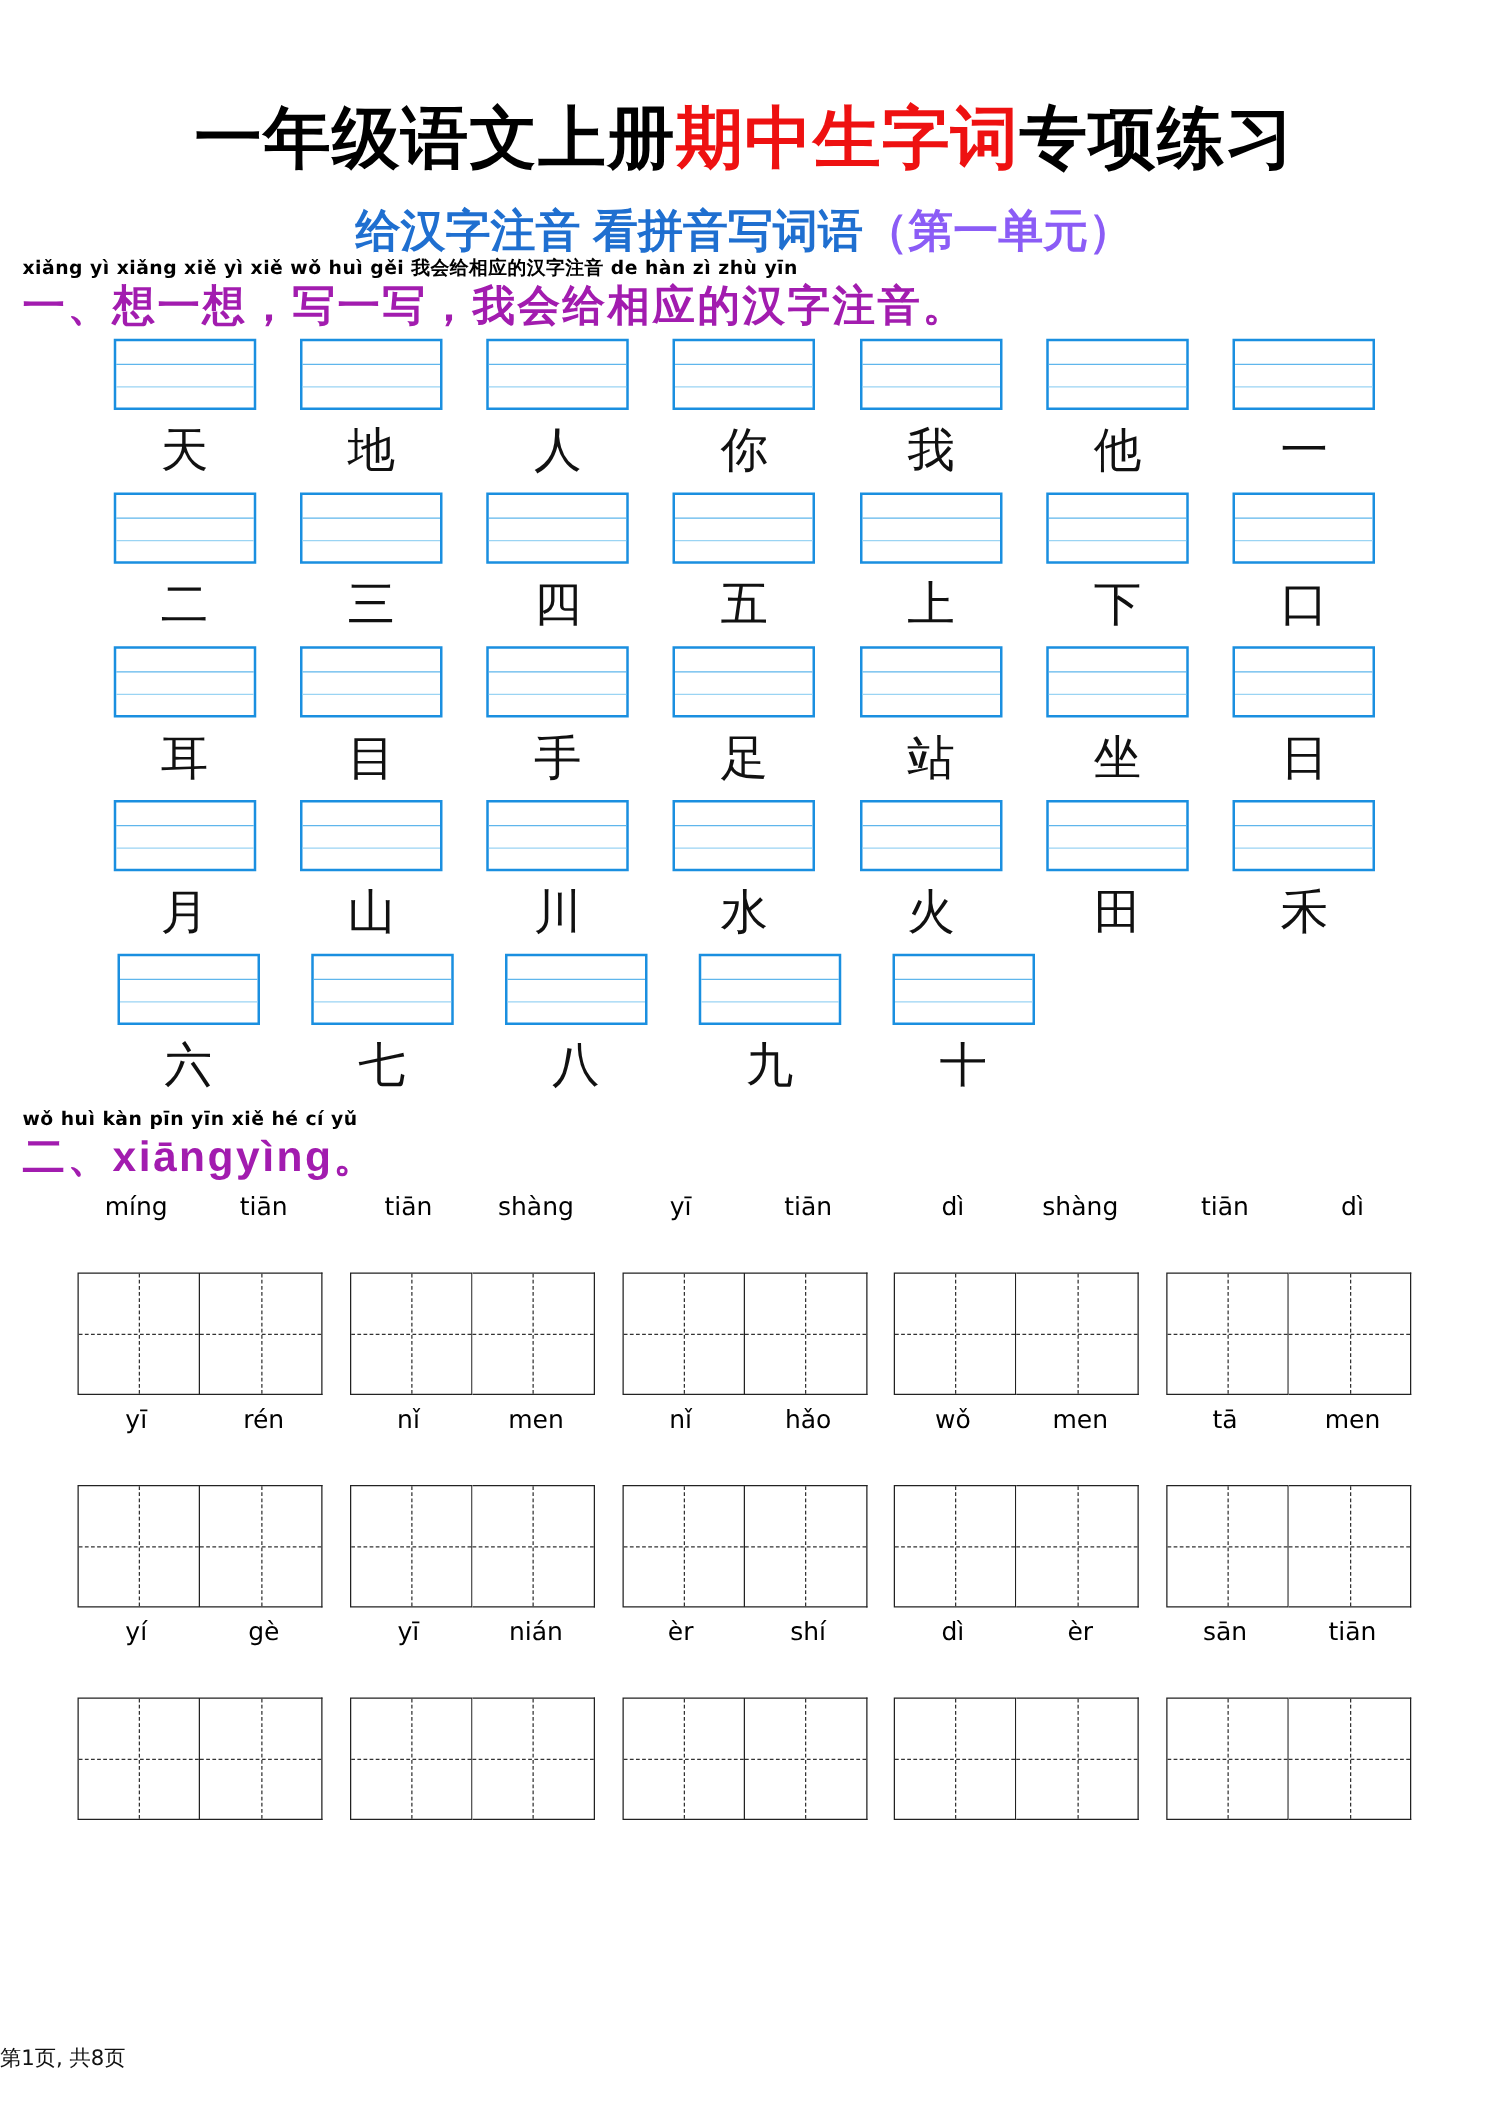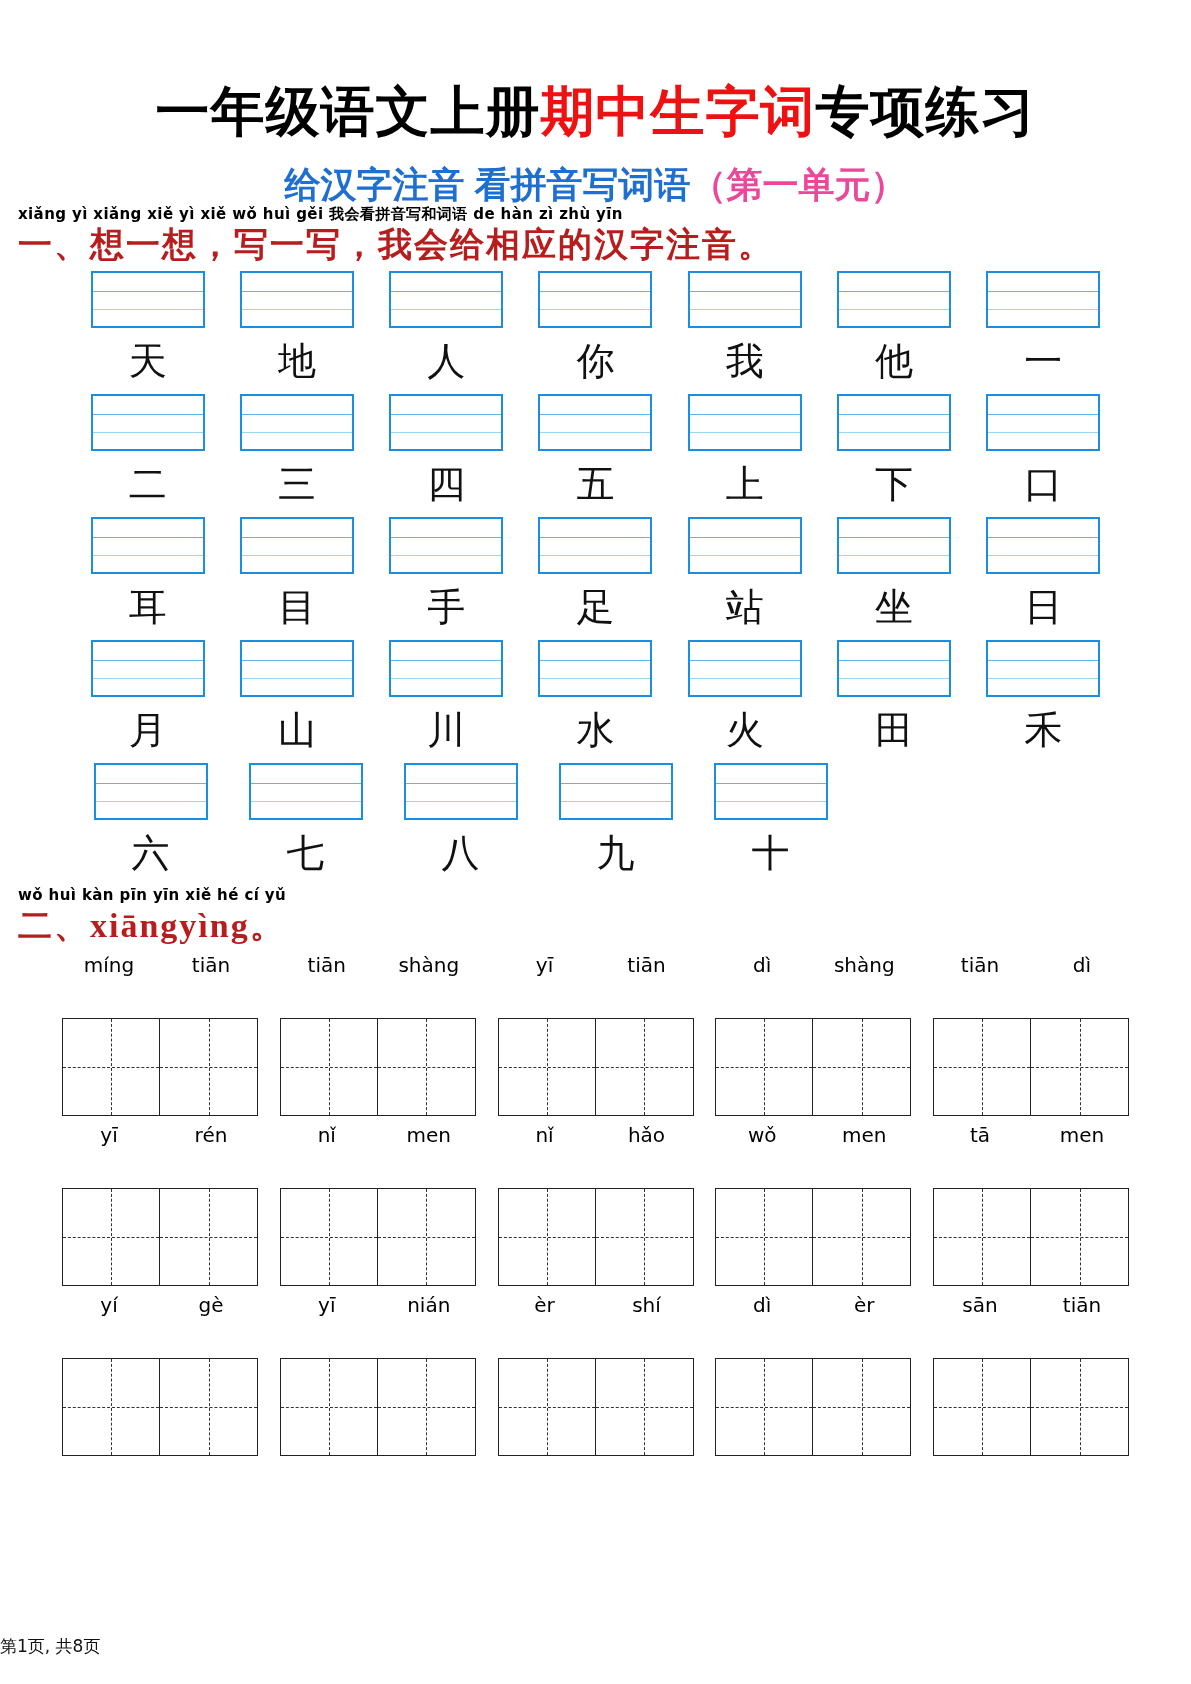--- a/index.html
+++ b/index.html
@@ -41,21 +41,21 @@
     text-align: center;
     font-family: "Liberation Sans", sans-serif;
     font-weight: bold;
     font-size: 36px;
     margin: 0;
     padding-top: 22px;
     line-height: 1.15;
     white-space: nowrap;
     color: #1f6fd0;
   }
-  .title-sub .unit { color: #ec4899; }
+  .title-sub .unit { color: #8b5cf6; }
 
   
   .section {
     position: relative;
   }
   .sec-head {
     position: relative;
     margin: 0;
     padding: 0 0 0 40px;
     height: 62px;
@@ -68,26 +68,26 @@
     font-size: 15px;
     font-weight: bold;
     letter-spacing: 0.4px;
     white-space: nowrap;
     color: #000;
   }
   .sec-title {
     position: absolute;
     top: 17px;
     left: 0;
-    font-family: Liberation Serif, serif;
+    font-family: Liberation Sans, sans-serif;
     font-weight: bold;
     font-size: 34px;
     letter-spacing: 2px;
     white-space: nowrap;
-    color: #b91c1c;
+    color: #a21caf;
   }
 
   
   .ex1 {
     padding: 4px 55px 0 55px;
   }
   .ex1-row {
     display: flex;
     justify-content: flex-start;
     align-items: flex-start;
@@ -201,21 +201,21 @@
   <h1 class="title-main">
     <span>一年级语文上册</span><span class="hl">期中生字词</span><span>专项练习</span>
   </h1>
 
   <h2 class="title-sub">
     <span>给汉字注音 看拼音写词语</span><span class="unit">（第一单元）</span>
   </h2>
 
   <div class="section">
     <div class="sec-head">
-      <div class="sec-pinyin">xiǎng yì xiǎng    xiě yì xiě    wǒ huì gěi 我会看拼音写和词语 de hàn zì zhù yīn</div>
+      <div class="sec-pinyin">xiǎng yì xiǎng    xiě yì xiě    wǒ huì gěi 我会给相应的汉字注音 de hàn zì zhù yīn</div>
       <div class="sec-title">一、想一想，写一写，我会给相应的汉字注音。</div>
     </div>
 
     <div class="ex1">
 
       <div class="ex1-row">
         <div class="ex1-cell">
           <div class="pin-box">
               <div class="l1"></div>
               <div class="l2"></div>

